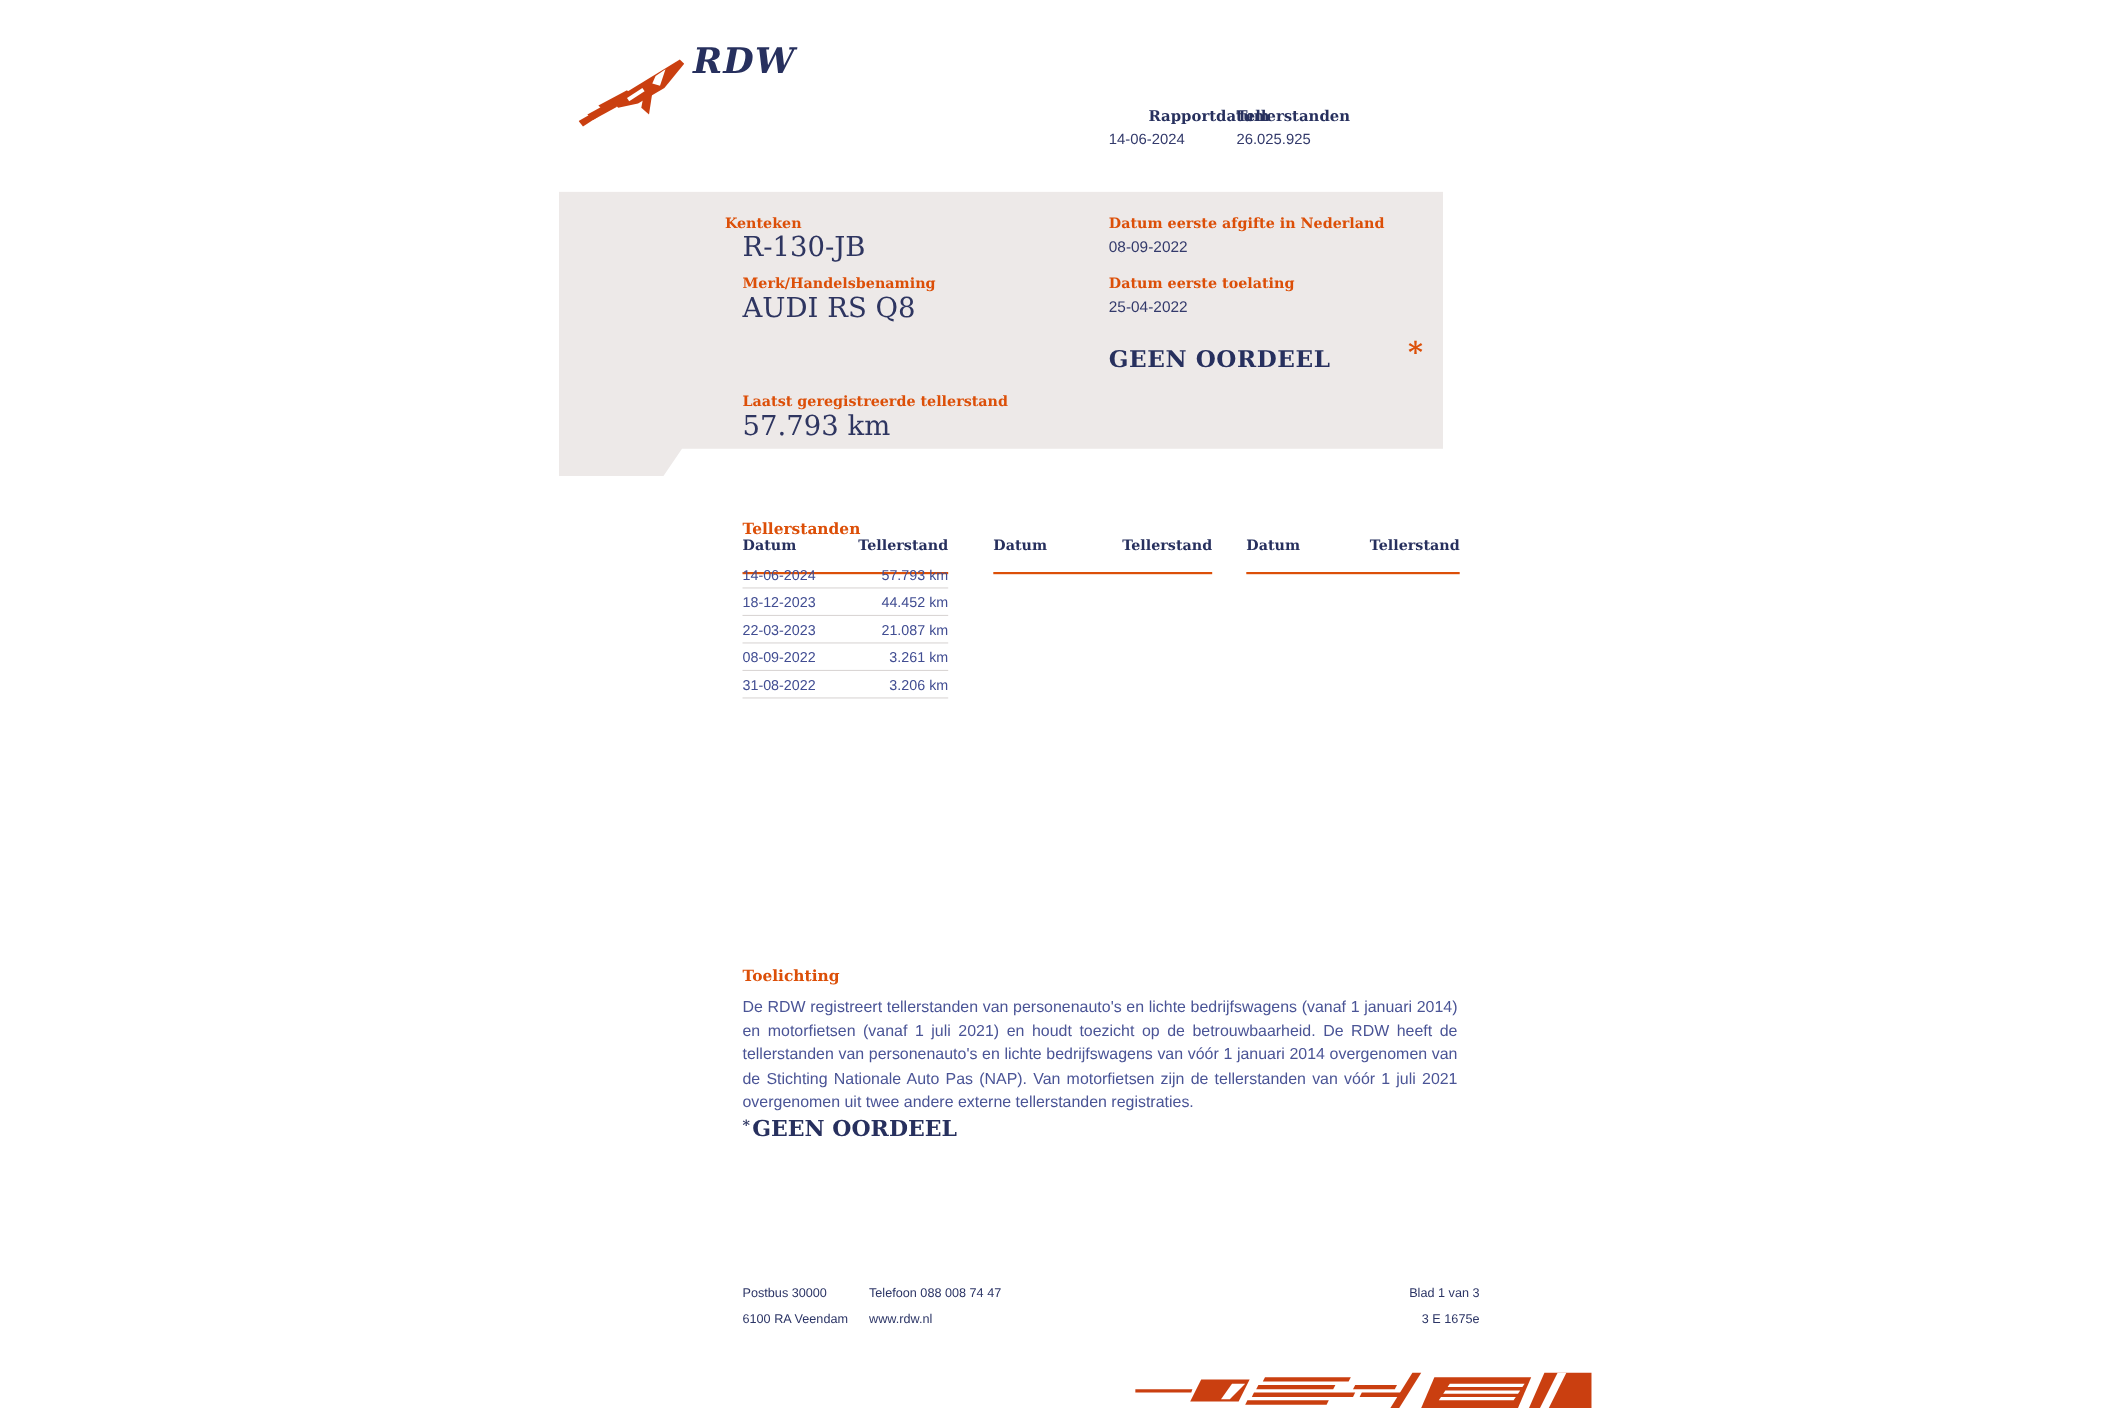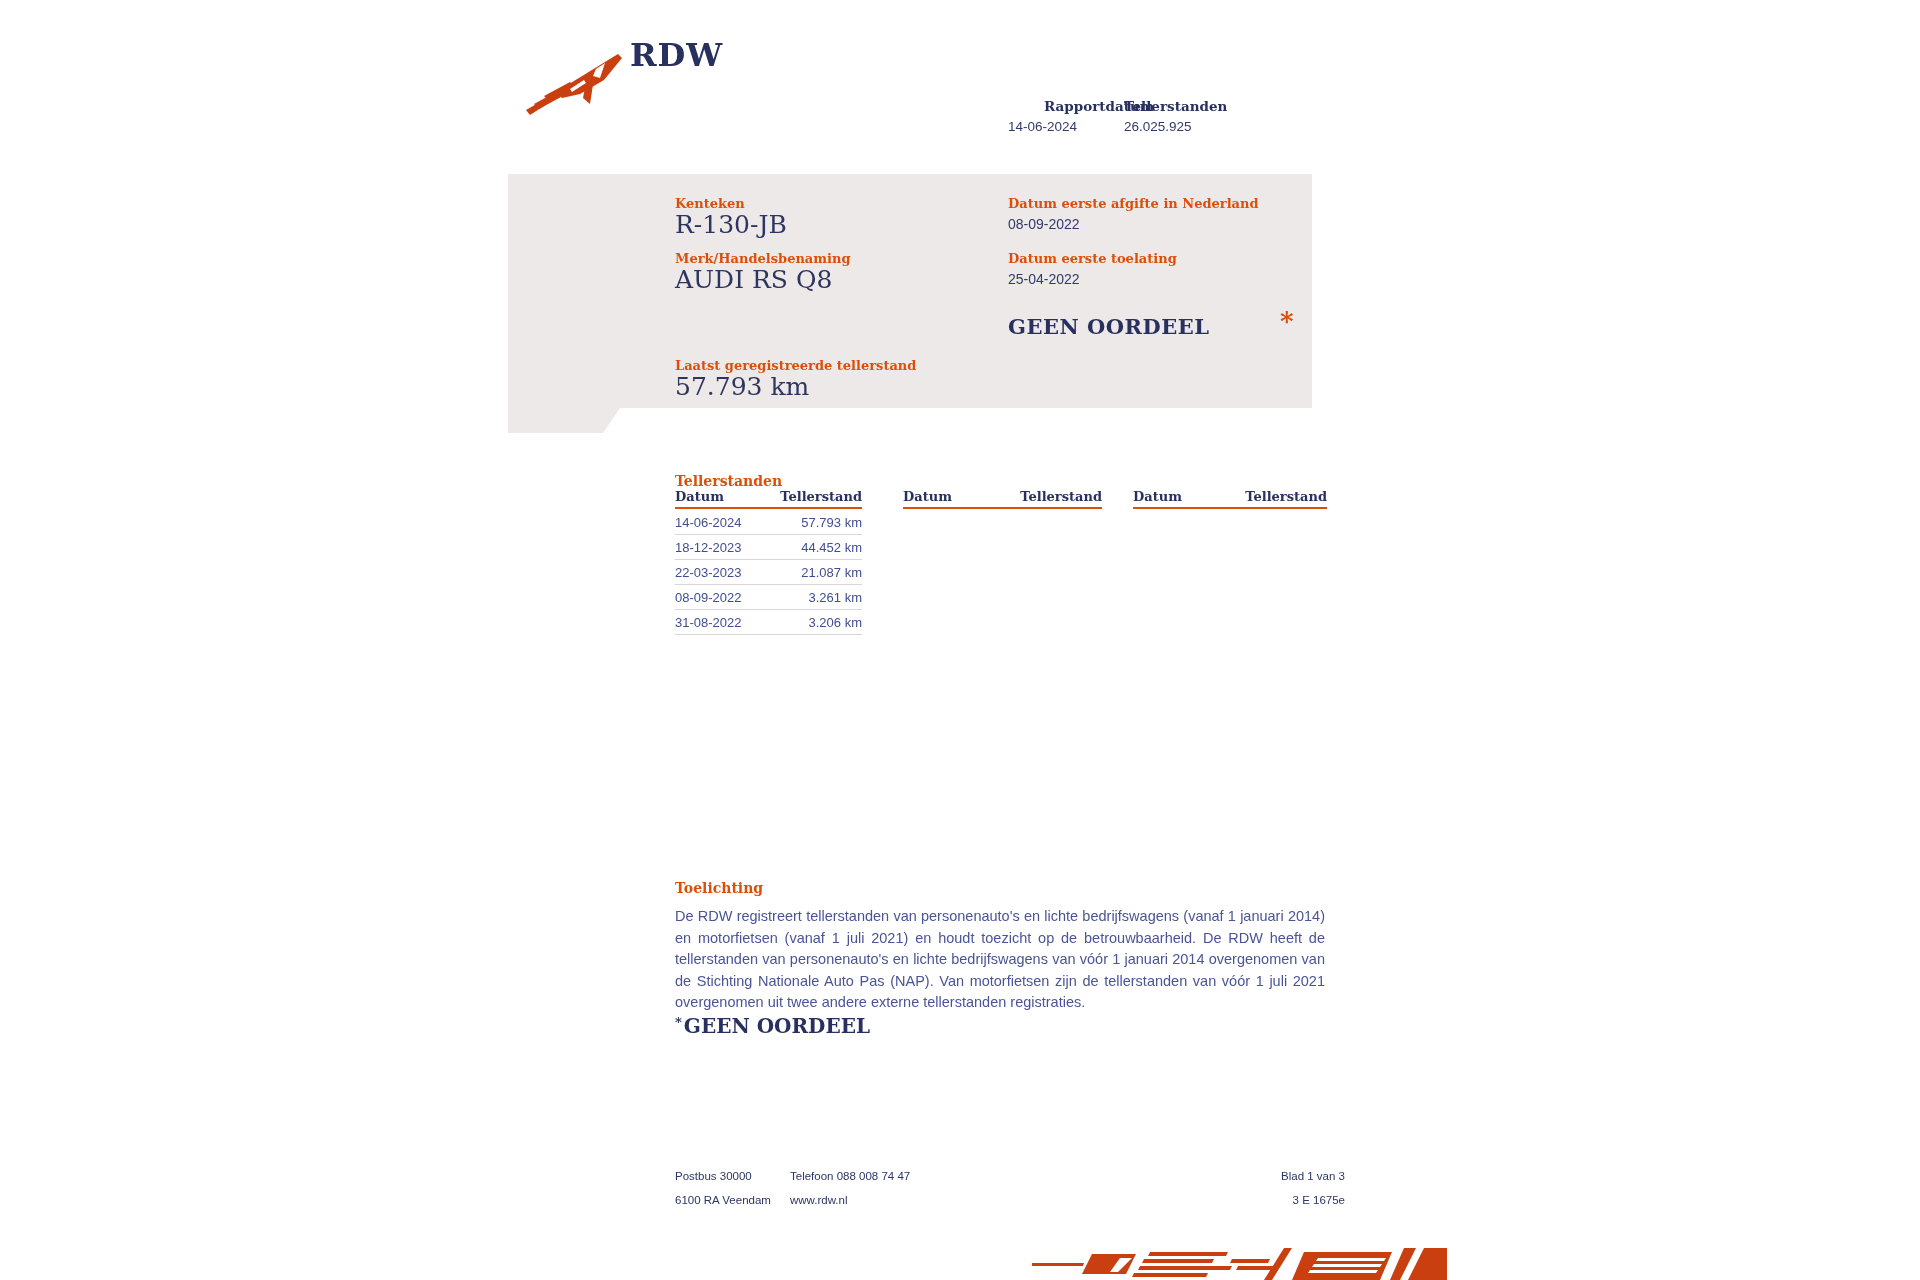--- a/index.html
+++ b/index.html
@@ -20,21 +20,21 @@
     clip-path:polygon(0 0,804px 0,804px 234px,112px 234px,95px 259px,0 259px);}
   .field-label{font-family:"DejaVu Serif",serif;font-weight:bold;font-size:13px;color:var(--accent);}
   .field-value-serif{font-family:"DejaVu Serif",serif;font-size:25px;color:var(--serifNavy);}
   .field-value-sans{font-size:14px;color:var(--bodyNavy);}
   .verdict-big{font-family:"DejaVu Serif",serif;font-weight:bold;font-size:21px;
     color:var(--navy);letter-spacing:0.5px;}
   .verdict-star{font-family:"DejaVu Serif",serif;font-weight:bold;font-size:26px;color:var(--accent);}
   
   .section-title{font-family:"DejaVu Serif",serif;font-weight:bold;font-size:14px;color:var(--accent);}
   .thead{display:flex;justify-content:space-between;border-bottom:2px solid var(--accent);
-    padding-bottom:3px;font-family:"DejaVu Serif",serif;font-weight:bold;font-size:13px;color:var(--navy);}
+    padding-bottom:16px;font-family:"DejaVu Serif",serif;font-weight:bold;font-size:13px;color:var(--navy);}
   .meter-row{display:flex;justify-content:space-between;align-items:center;height:24px;
     border-bottom:1px solid var(--sepGray);font-size:13px;color:var(--tableNavy);}
   
   .body-par{font-size:14.5px;line-height:21.5px;color:var(--bodyBlue);text-align:justify;}
   .verdict-heading{font-family:"DejaVu Serif",serif;font-weight:bold;font-size:20px;color:var(--navy);}
   .verdict-heading .star{font-size:13px;vertical-align:6px;color:var(--navy);margin-right:2px;}
   .orange-par{font-size:14.5px;line-height:23px;color:var(--orangeText);}
   
   .foot{font-size:11.5px;color:var(--footNavy);}
 </style>
@@ -51,31 +51,31 @@
         <polygon points="18,44 44,30 50,36 24,50"></polygon>
         <polygon points="30,40 92,2 96,6 78,28 54,42 36,46"></polygon>
         <polygon points="60,30 68,26 64,52 57,46"></polygon>
       </g>
       <g fill="#ffffff">
         <polygon points="70,17 79,11 74,26 67,24"></polygon>
         <polygon points="44,37 58,28 60,31 46,40"></polygon>
       </g>
     </svg>
   </div>
-  <div class="abs wordmark" style="left:630px;top:36px;">RDW</div>
+  <div class="abs wordmark" style="left:630px;top:36px;font-style:italic;">RDW</div>
 
 
   <div class="abs meta-label" style="left:1044px;top:98px;">Rapportdatum</div>
   <div class="abs meta-label" style="left:1124px;top:98px;">Tellerstanden</div>
   <div class="abs meta-value" style="left:1008px;top:119px;">14-06-2024</div>
   <div class="abs meta-value" style="left:1124px;top:119px;">26.025.925</div>
 
   <div class="abs summary-box"></div>
 
-  <div class="abs field-label" style="left:675px;top:196px;">Kenteken</div>
+  <div class="abs field-label" style="left:659px;top:196px;">Kenteken</div>
   <div class="abs field-value-serif" style="left:675px;top:210px;">R-130-JB</div>
 
   <div class="abs field-label" style="left:675px;top:251px;">Merk/Handelsbenaming</div>
   <div class="abs field-value-serif" style="left:675px;top:265px;">AUDI RS Q8</div>
 
   <div class="abs field-label" style="left:1008px;top:196px;">Datum eerste afgifte in Nederland</div>
   <div class="abs field-value-sans" style="left:1008px;top:216px;">08-09-2022</div>
 
   <div class="abs field-label" style="left:1008px;top:251px;">Datum eerste toelating</div>
   <div class="abs field-value-sans" style="left:1008px;top:271px;">25-04-2022</div>

